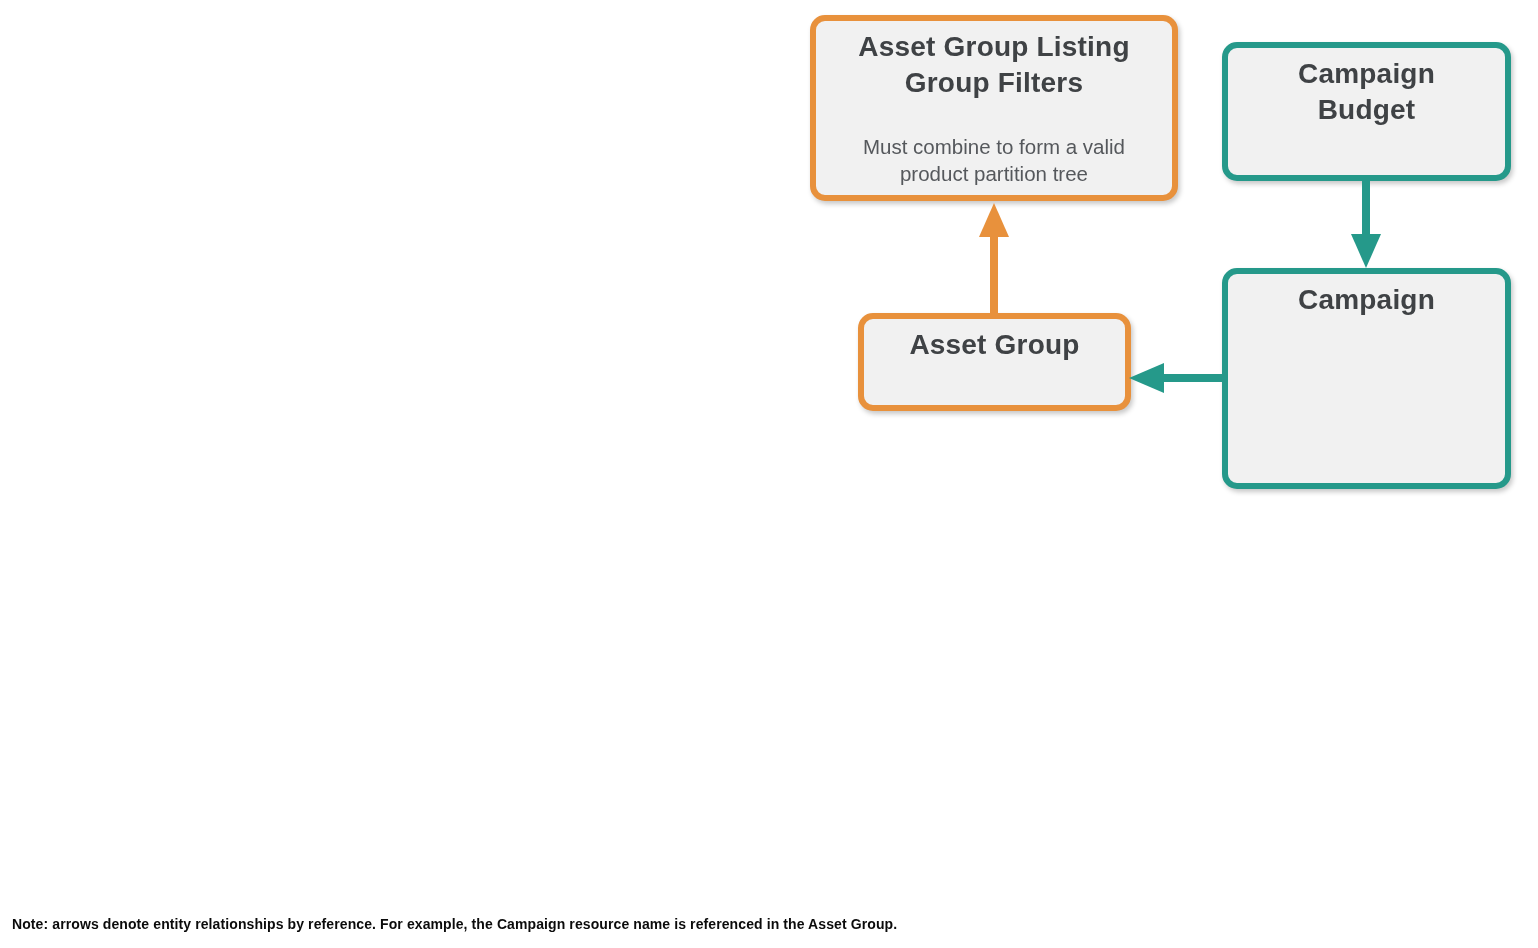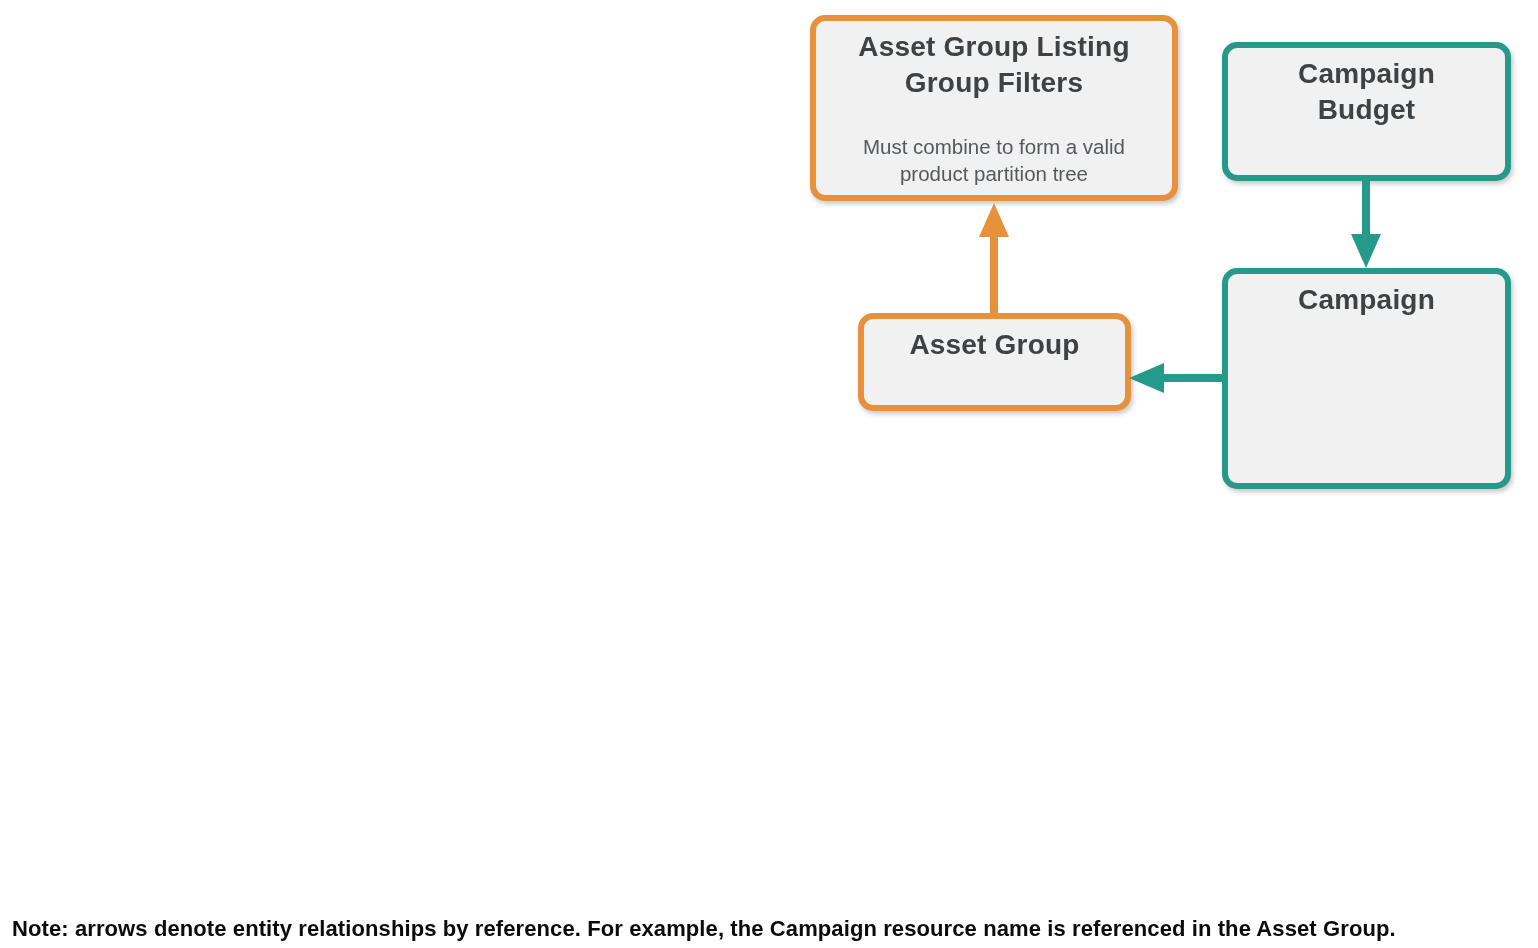--- a/index.html
+++ b/index.html
@@ -67,21 +67,21 @@
   }
   .head.left {
     border-top: 15px solid transparent;
     border-bottom: 15px solid transparent;
     border-right: 35px solid var(--teal);
   }
   .note {
     position: absolute;
     left: 12px;
     top: 916px;
-    font-size: 22px;
+    font-size: 14px;
     font-weight: bold;
     color: var(--note-text);
     line-height: 1.2;
     letter-spacing: 0.1px;
   }
   
   #node-aglgf          { left: 810px;  top: 15px;  width: 368px; height: 186px; }
   #node-campaign-budget{ left: 1222px; top: 42px;  width: 289px; height: 139px; }
   #node-asset-group    { left: 858px;  top: 313px; width: 273px; height: 98px; }
   #node-campaign       { left: 1222px; top: 268px; width: 289px; height: 221px; }

